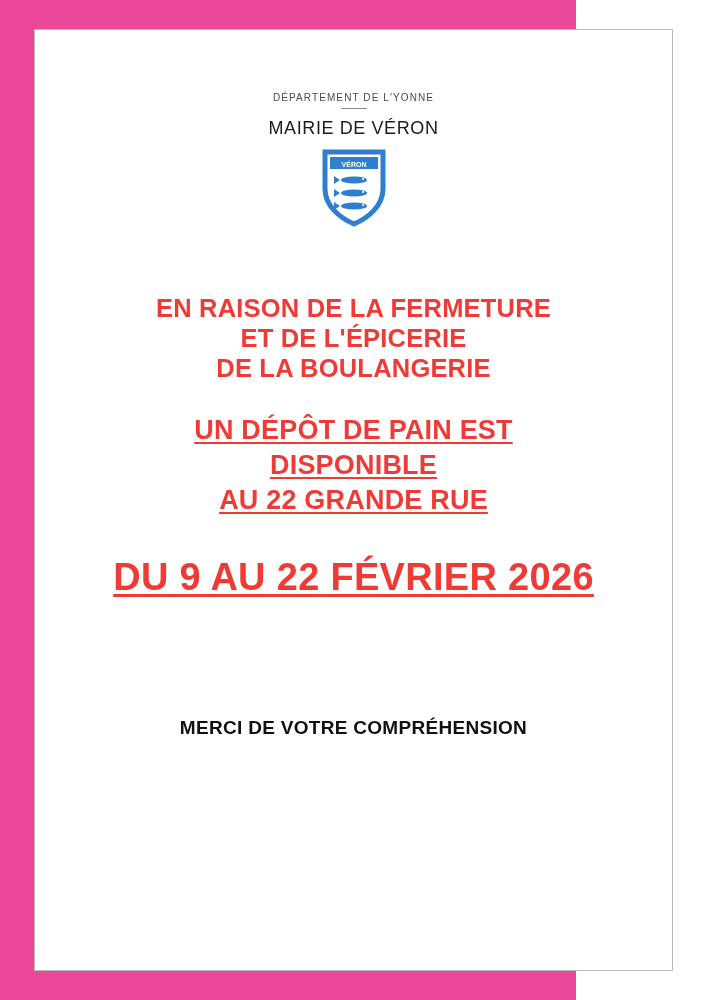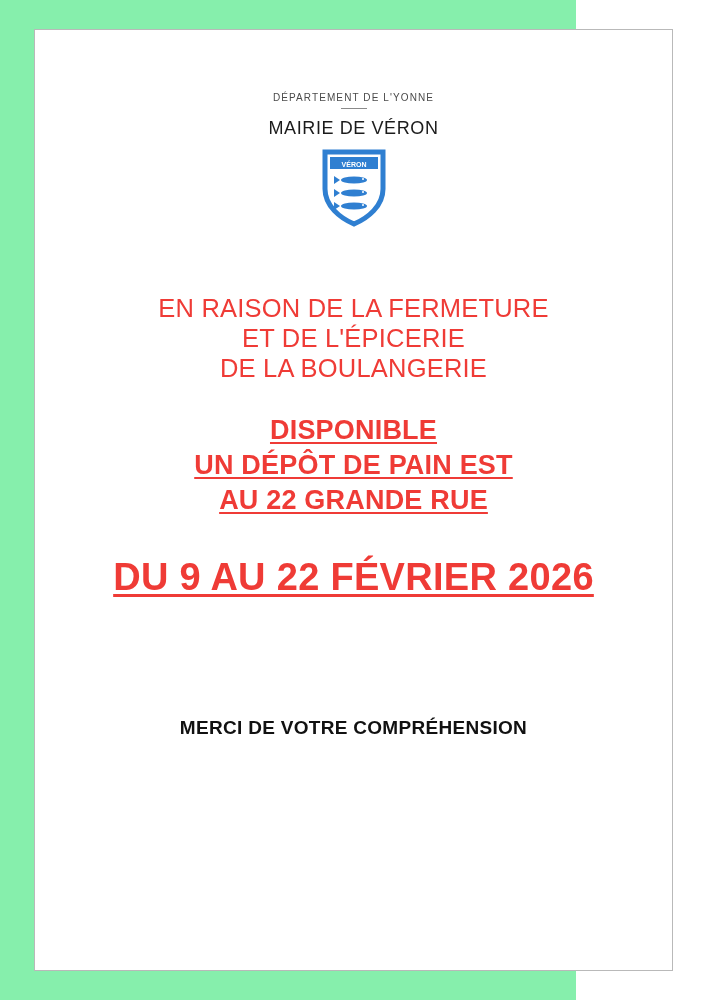--- a/index.html
+++ b/index.html
@@ -10,21 +10,21 @@
   body {
     width: 707px;
     height: 1000px;
     font-family: "Liberation Sans", sans-serif;
     overflow: hidden;
   }
   .page {
     position: relative;
     width: 576px;
     height: 1000px;
-    background: #86efac;
+    background: #ec4899;
     box-sizing: border-box;
   }
   .sheet {
     position: absolute;
     left: 34px;
     top: 29px;
     width: 639px;
     height: 942px;
     background: #ffffff;
     border: 1px solid #b9b9b9;
@@ -64,21 +64,21 @@
   }
   .body-block {
     margin-top: 66px;
     text-align: center;
   }
   .red {
     color: #ef3b36;
   }
   .line-reason {
     font-size: 25.5px;
-    font-weight: normal;
+    font-weight: bold;
     line-height: 30px;
     letter-spacing: 0.2px;
   }
   .block-depot {
     margin-top: 30px;
     font-size: 27px;
     font-weight: bold;
     line-height: 35px;
     letter-spacing: 0.2px;
   }
@@ -142,22 +142,22 @@
 
     <div class="body-block">
 
       <div class="line-reason red">
         <div>EN RAISON DE LA FERMETURE</div>
         <div>ET DE L'ÉPICERIE</div>
         <div>DE LA BOULANGERIE</div>
       </div>
 
       <div class="block-depot red">
+        <div class="u">UN DÉPÔT DE PAIN EST</div>
         <div class="u">DISPONIBLE</div>
-        <div class="u">UN DÉPÔT DE PAIN EST</div>
         <div class="u">AU 22 GRANDE RUE</div>
       </div>
 
       <div class="block-dates red">
         <div class="u">DU 9 AU 22 FÉVRIER 2026</div>
       </div>
 
     </div>
 
     <div class="thanks">MERCI DE VOTRE COMPRÉHENSION</div>

